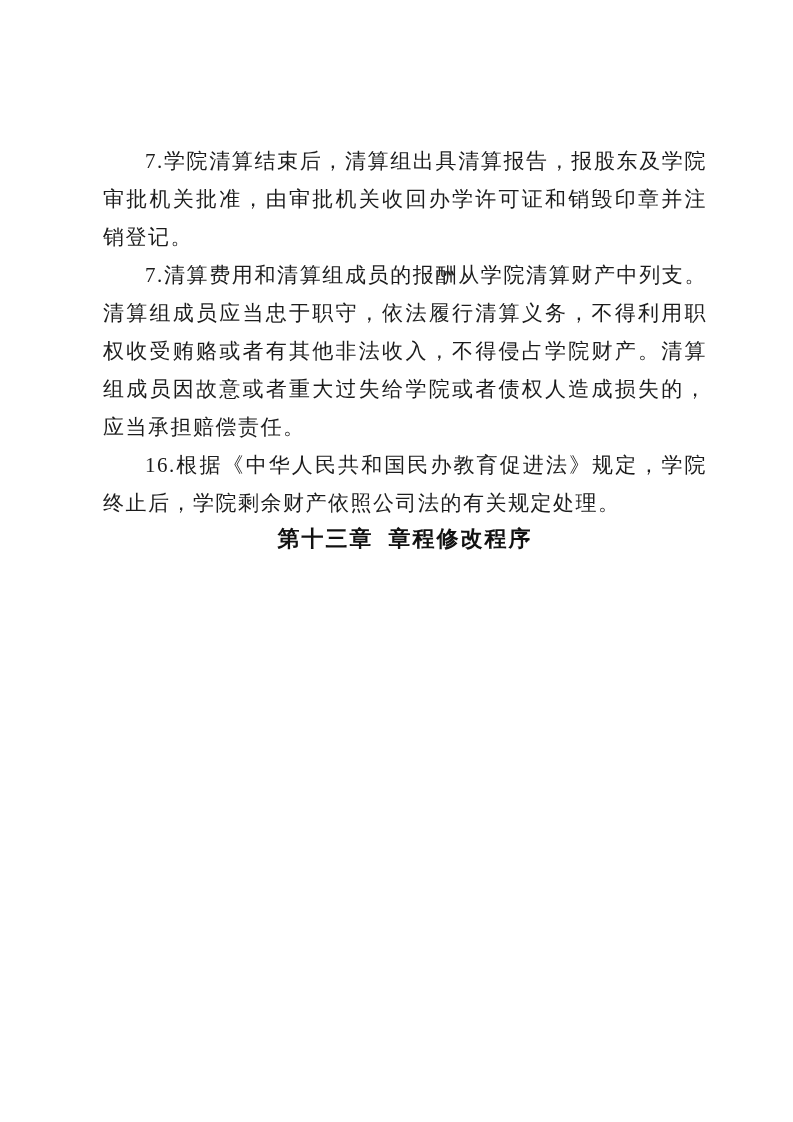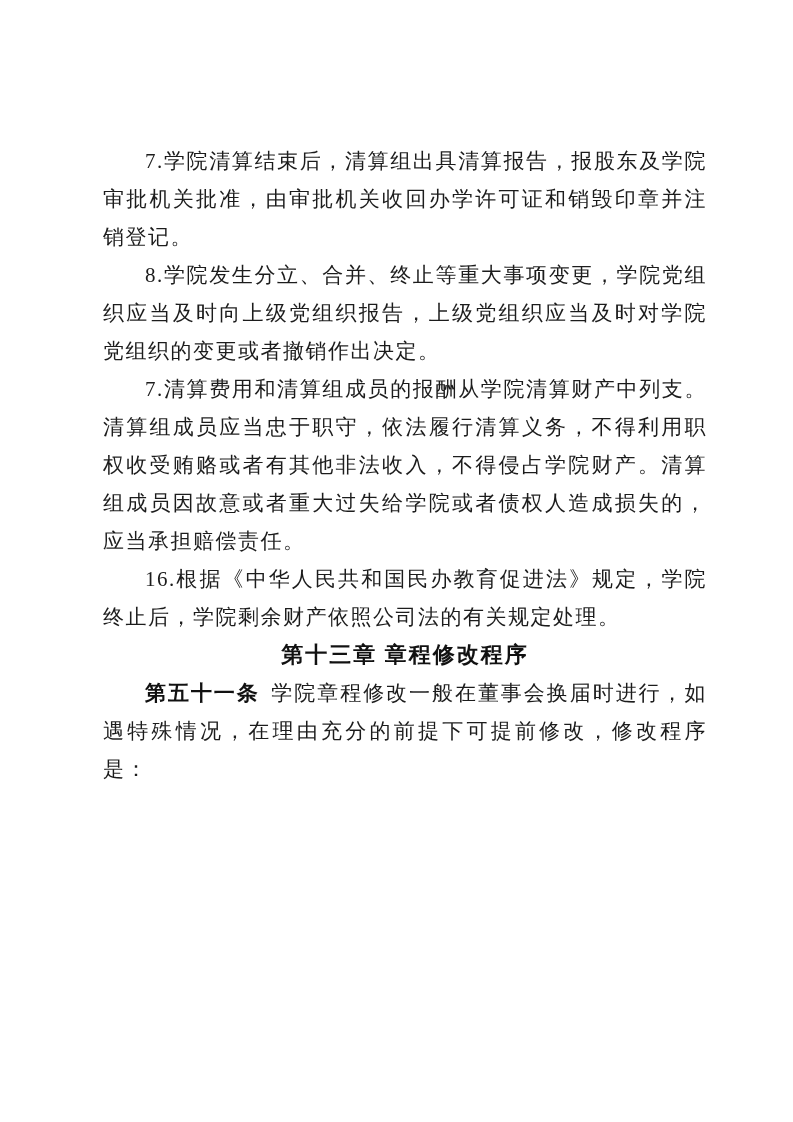--- a/index.html
+++ b/index.html
@@ -27,21 +27,21 @@
     font-size: 21px;
     line-height: 38px;
     text-align: justify;
     text-justify: inter-character;
     letter-spacing: 1.5px;
     text-indent: 2em;
     word-break: break-all;
   }
   .chapter {
     margin: 0;
-    font-family: Liberation Serif, serif;
+    font-family: Liberation Mono, monospace;
     font-weight: 700;
     font-size: 22px;
     line-height: 38px;
     text-align: center;
     text-indent: 0;
     letter-spacing: 2px;
     color: #111111;
   }
   .article-lead {
     font-family: "Liberation Sans", "DejaVu Sans", sans-serif;
@@ -62,28 +62,26 @@
   }
 </style>
 </head>
 <body>
 
 <div class="page">
   <div class="content">
 
     <p class="para">7.学院清算结束后，清算组出具清算报告，报股东及学院审批机关批准，由审批机关收回办学许可证和销毁印章并注销登记。</p>
 
-    <p class="para">8.学院发生分立、合并、终止等重大事项变更，学院党组织应当及时向上级党组织报告，上级党组织应当及时对学院党组织的变更或者撤销作出决定。</p>
 
     <p class="para">7.清算费用和清算组成员的报酬从学院清算财产中列支。清算组成员应当忠于职守，依法履行清算义务，不得利用职权收受贿赂或者有其他非法收入，不得侵占学院财产。清算组成员因故意或者重大过失给学院或者债权人造成损失的，应当承担赔偿责任。</p>
 
     <p class="para">16.根据《中华人民共和国民办教育促进法》规定，学院终止后，学院剩余财产依照公司法的有关规定处理。</p>
 
     <h2 class="chapter">第十三章 章程修改程序</h2>
 
-    <p class="para"><span class="article-lead">第五十一条</span><span>学院章程修改一般在董事会换届时进行，如遇特殊情况，在理由充分的前提下可提前修改，修改程序是：</span></p>
 
 
 
   </div>
 
   <div class="pagenum">—18—</div>
 </div>
 
 </body></html>

